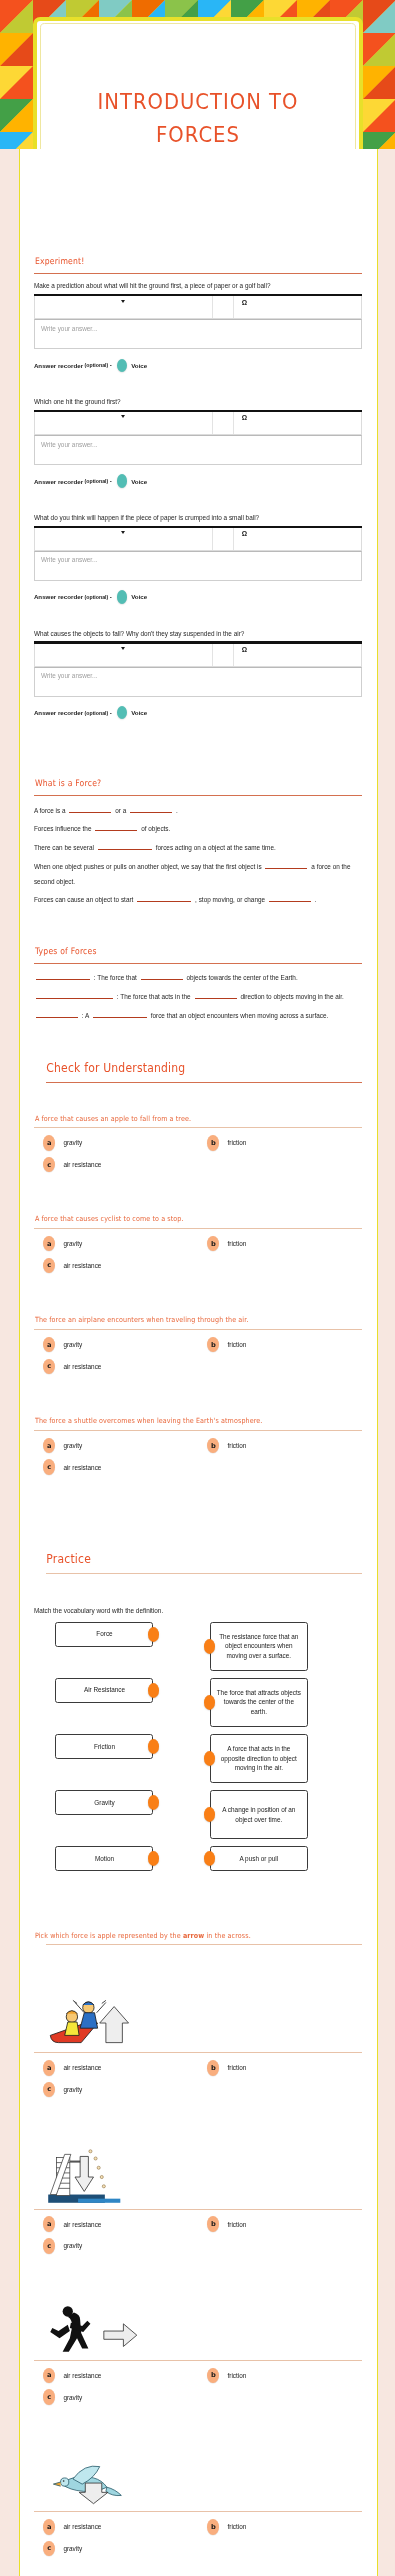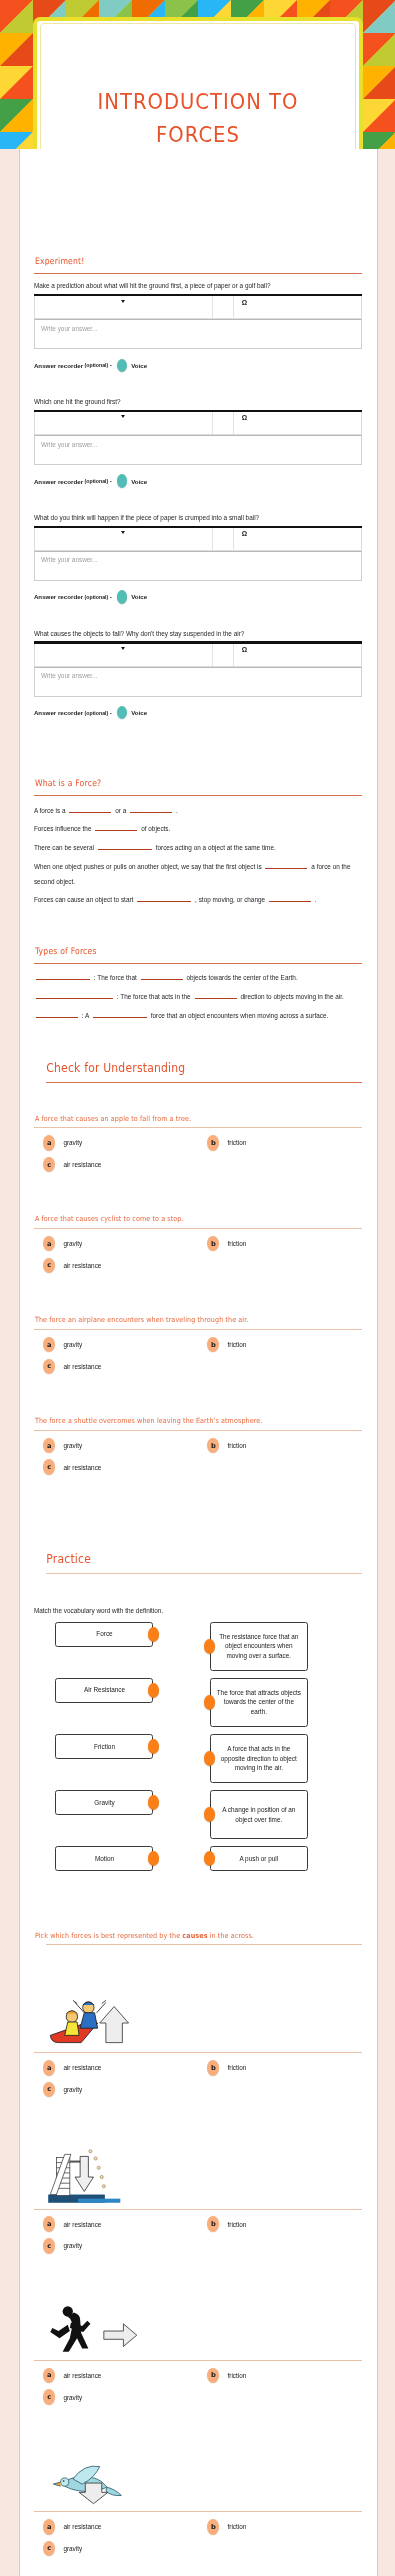--- a/index.html
+++ b/index.html
@@ -662,21 +662,21 @@
             <span class="knob left-of"></span>
             <div class="card">A push or pull</div>
           </div>
         </div>
       </div>
 
     <div class="gap-xl"></div>
 
     
     <div class="q-hand">
-      <span>Pick which forces is best represented by the </span><b>causes</b><span> in the across.</span>
+      <span>Pick which force is apple represented by the </span><b>arrow</b><span> in the across.</span>
     </div>
     <hr class="sec-rule indent light">
 
     <div class="gap-lg"></div>
 
     <div id="arrow-questions">
         <div class="illus">
           <svg width="103" height="57" viewBox="0 0 200 110">
             <g stroke="#1a1a1a" stroke-width="1.6">
               <path d="M18 82 Q20 96 34 96 L78 96 L110 58 L86 58 Z" fill="#e03a24"></path>

